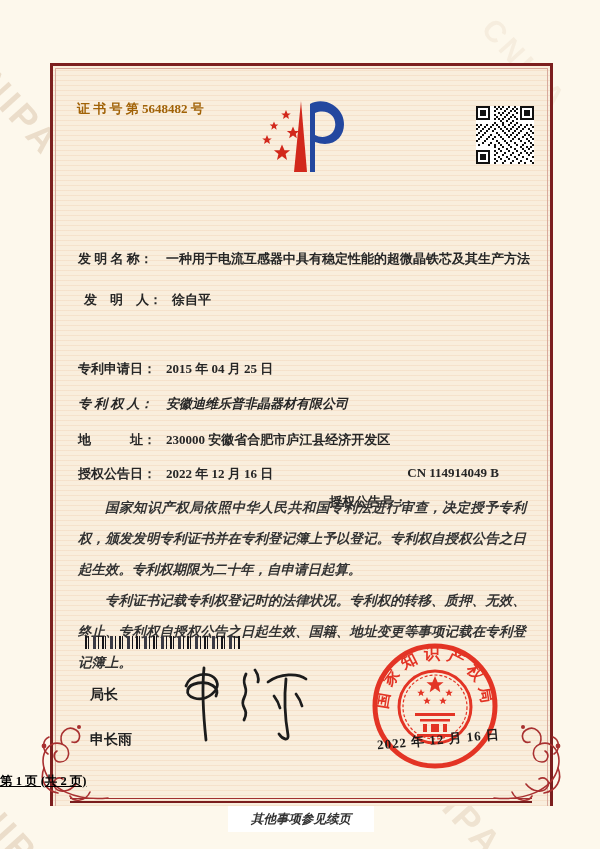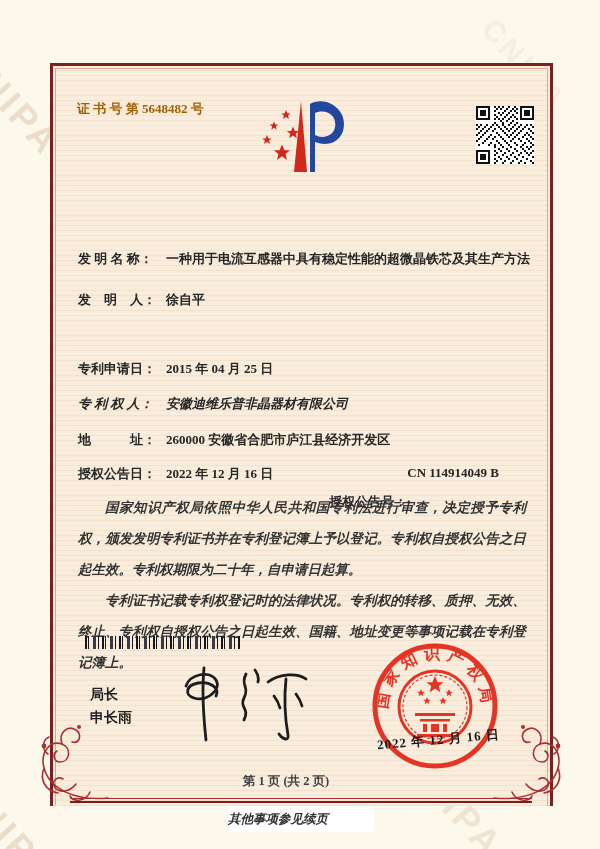--- a/index.html
+++ b/index.html
@@ -39,33 +39,33 @@
   
   .barcode{position:absolute;left:85px;top:636px;width:156px;height:13px;
     background:repeating-linear-gradient(90deg,
       #15151a 0px,#15151a 2px,transparent 2px,transparent 3px,
       #15151a 3px,#15151a 4px,transparent 4px,transparent 8px,
       #3a3a44 8px,#3a3a44 11px,transparent 11px,transparent 13px,
       #15151a 13px,#15151a 14px,transparent 14px,transparent 17px);}
   
   .signer-title{position:absolute;left:90px;top:686px;font-size:14px;font-weight:700;color:#222;
          font-family:Liberation Sans, sans-serif;}
-  .signer-name{position:absolute;left:90px;top:709px;font-size:14px;font-weight:700;color:#222;
+  .signer-name{position:absolute;left:90px;top:731px;font-size:14px;font-weight:700;color:#222;
          font-family:Liberation Sans, sans-serif;}
   .signature{position:absolute;left:170px;top:660px;width:150px;height:85px;}
   
   .seal{position:absolute;left:368px;top:641px;width:134px;height:134px;opacity:0.93;}
   .seal-date{position:absolute;left:366px;top:731px;width:145px;text-align:center;
          font-size:13px;font-weight:700;color:#1a1a1a;letter-spacing:1px;
          transform:rotate(-5deg);white-space:pre;}
   
-  .page-num{position:absolute;left:0;right:28px;top:773px;text-align:center;
-         font-size:12.5px;font-weight:600;color:#404040;white-space:pre;}
+  .page-num{position:absolute;left:0;right:28px;top:773px;text-align:left;
+         font-size:12.5px;font-weight:600;color:#000000;white-space:pre;text-decoration:underline;}
   .cont-tab{position:absolute;left:228px;top:806px;width:146px;height:26px;background:#ffffff;
-         text-align:left;line-height:26px;font-size:12.5px;font-style:italic;font-weight:700;color:#333;}
+         text-align:center;line-height:26px;font-size:12.5px;font-style:italic;font-weight:700;color:#333;}
 </style>
 </head>
 <body>
 
 <div class="page">
 
   <span class="wm" style="left:-18px;top:40px;">CNIPA</span>
   <span class="wm" style="left:285px;top:108px;opacity:.55;">CNIPA</span>
   <span class="wm" style="left:390px;top:262px;opacity:.85;">CNIPA</span>
   <span class="wm" style="left:140px;top:512px;opacity:.85;">CNIPA</span>
@@ -156,35 +156,35 @@
                M10,27h1v1h-1z M14,27h1v1h-1z M18,27h1v1h-1z M22,27h1v1h-1z M27,27h1v1h-1z
                M9,28h1v1h-1z M13,28h1v1h-1z M17,28h1v1h-1z M21,28h1v1h-1z M24,28h1v1h-1z M28,28h1v1h-1z"></path>
     </g>
   </svg>
 
 
   <div class="row" style="top:250px;">
     <span class="lbl">发 明 名 称：</span>
     <span class="val">一种用于电流互感器中具有稳定性能的超微晶铁芯及其生产方法</span>
   </div>
-  <div class="row" style="top:291px;">
+  <div class="row" style="top:291px;margin-left:6px;">
     <span class="lbl">发　明　人：</span>
     <span class="val">徐自平</span>
   </div>
   <div class="row" style="top:360px;">
     <span class="lbl">专利申请日：</span>
     <span class="val">2015 年 04 月 25 日</span>
   </div>
   <div class="row" style="top:395px;font-style:italic;">
     <span class="lbl">专 利 权 人：</span>
     <span class="val">安徽迪维乐普非晶器材有限公司</span>
   </div>
   <div class="row" style="top:431px;">
     <span class="lbl">地　　　址：</span>
-    <span class="val">260000 安徽省合肥市庐江县经济开发区</span>
+    <span class="val">230000 安徽省合肥市庐江县经济开发区</span>
   </div>
   <div class="row" style="top:465px;">
     <span class="lbl">授权公告日：</span>
     <span class="val">2022 年 12 月 16 日</span>
     <span class="lbl2">授权公告号：</span>
     <span class="val">CN 114914049 B</span>
   </div>
 
   <div class="body-text">
     <p>国家知识产权局依照中华人民共和国专利法进行审查，决定授予专利权，颁发发明专利证书并在专利登记簿上予以登记。专利权自授权公告之日起生效。专利权期限为二十年，自申请日起算。</p>

